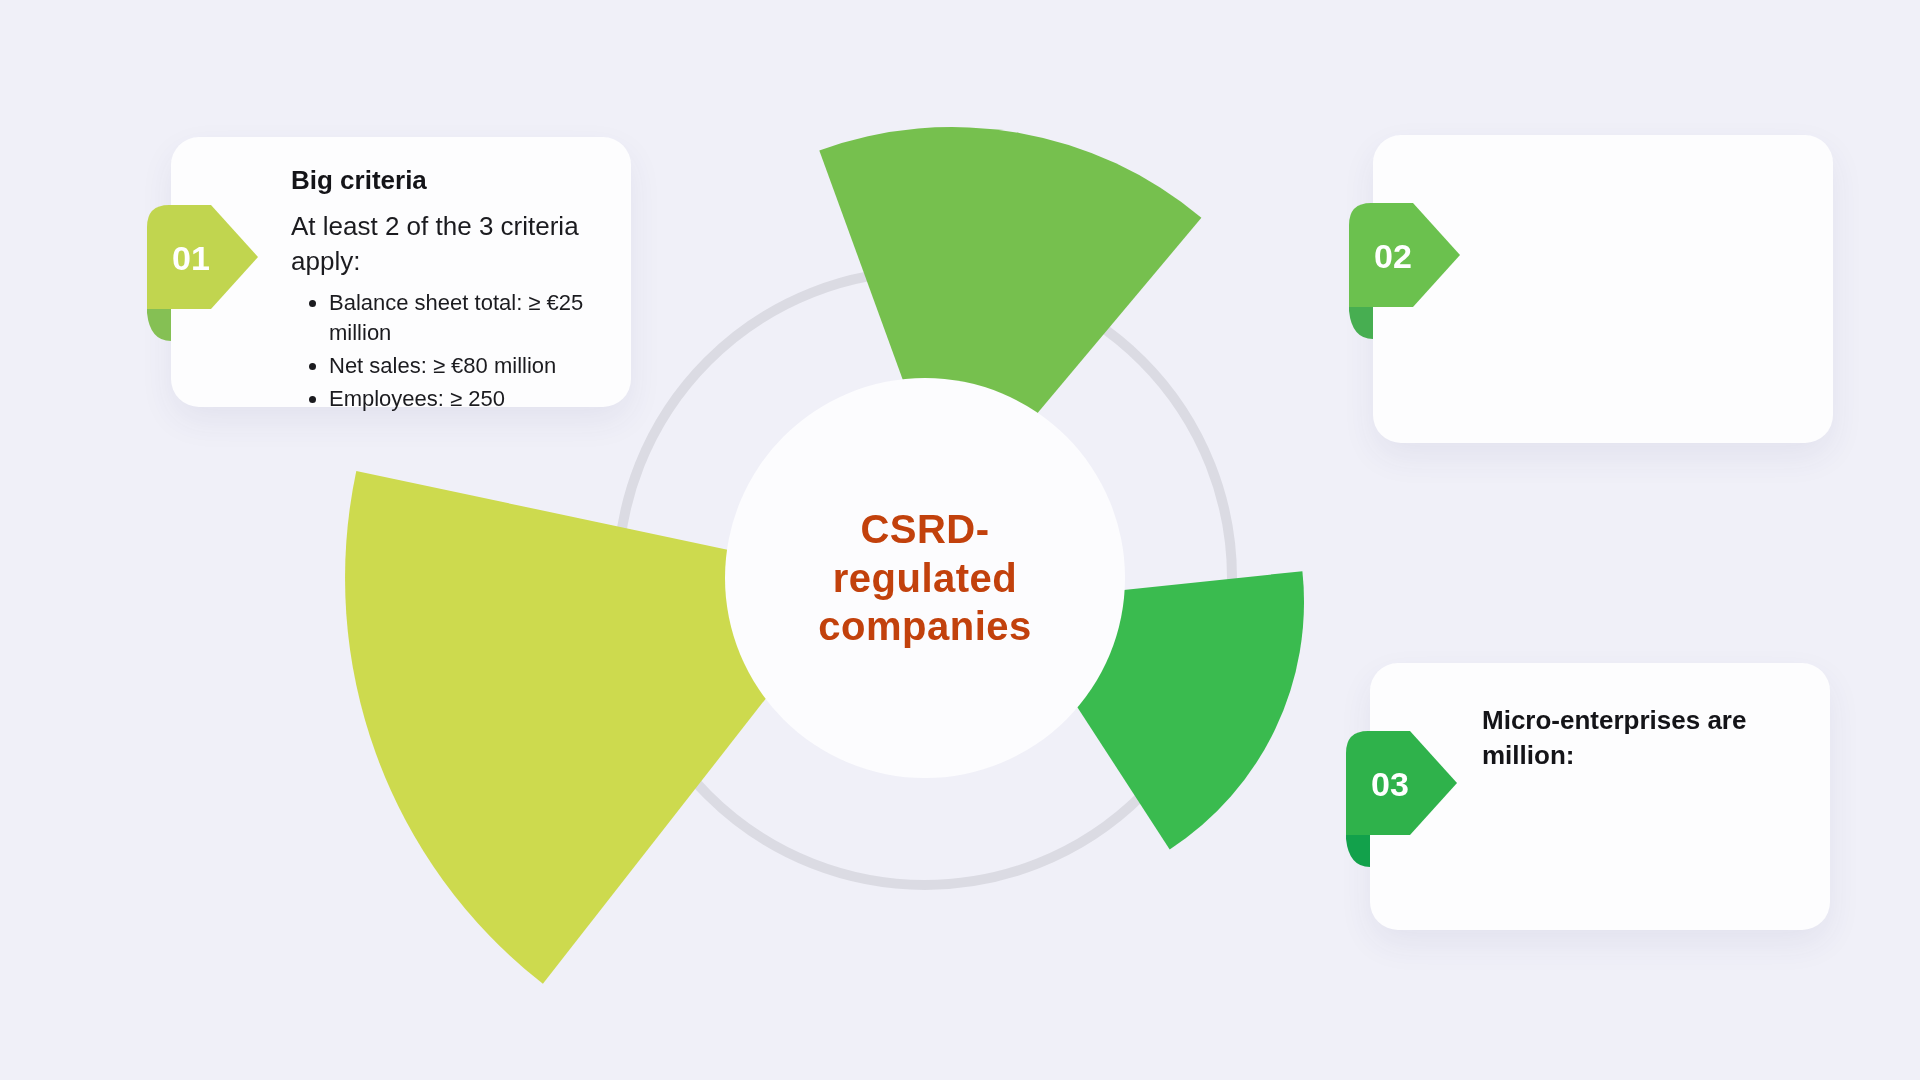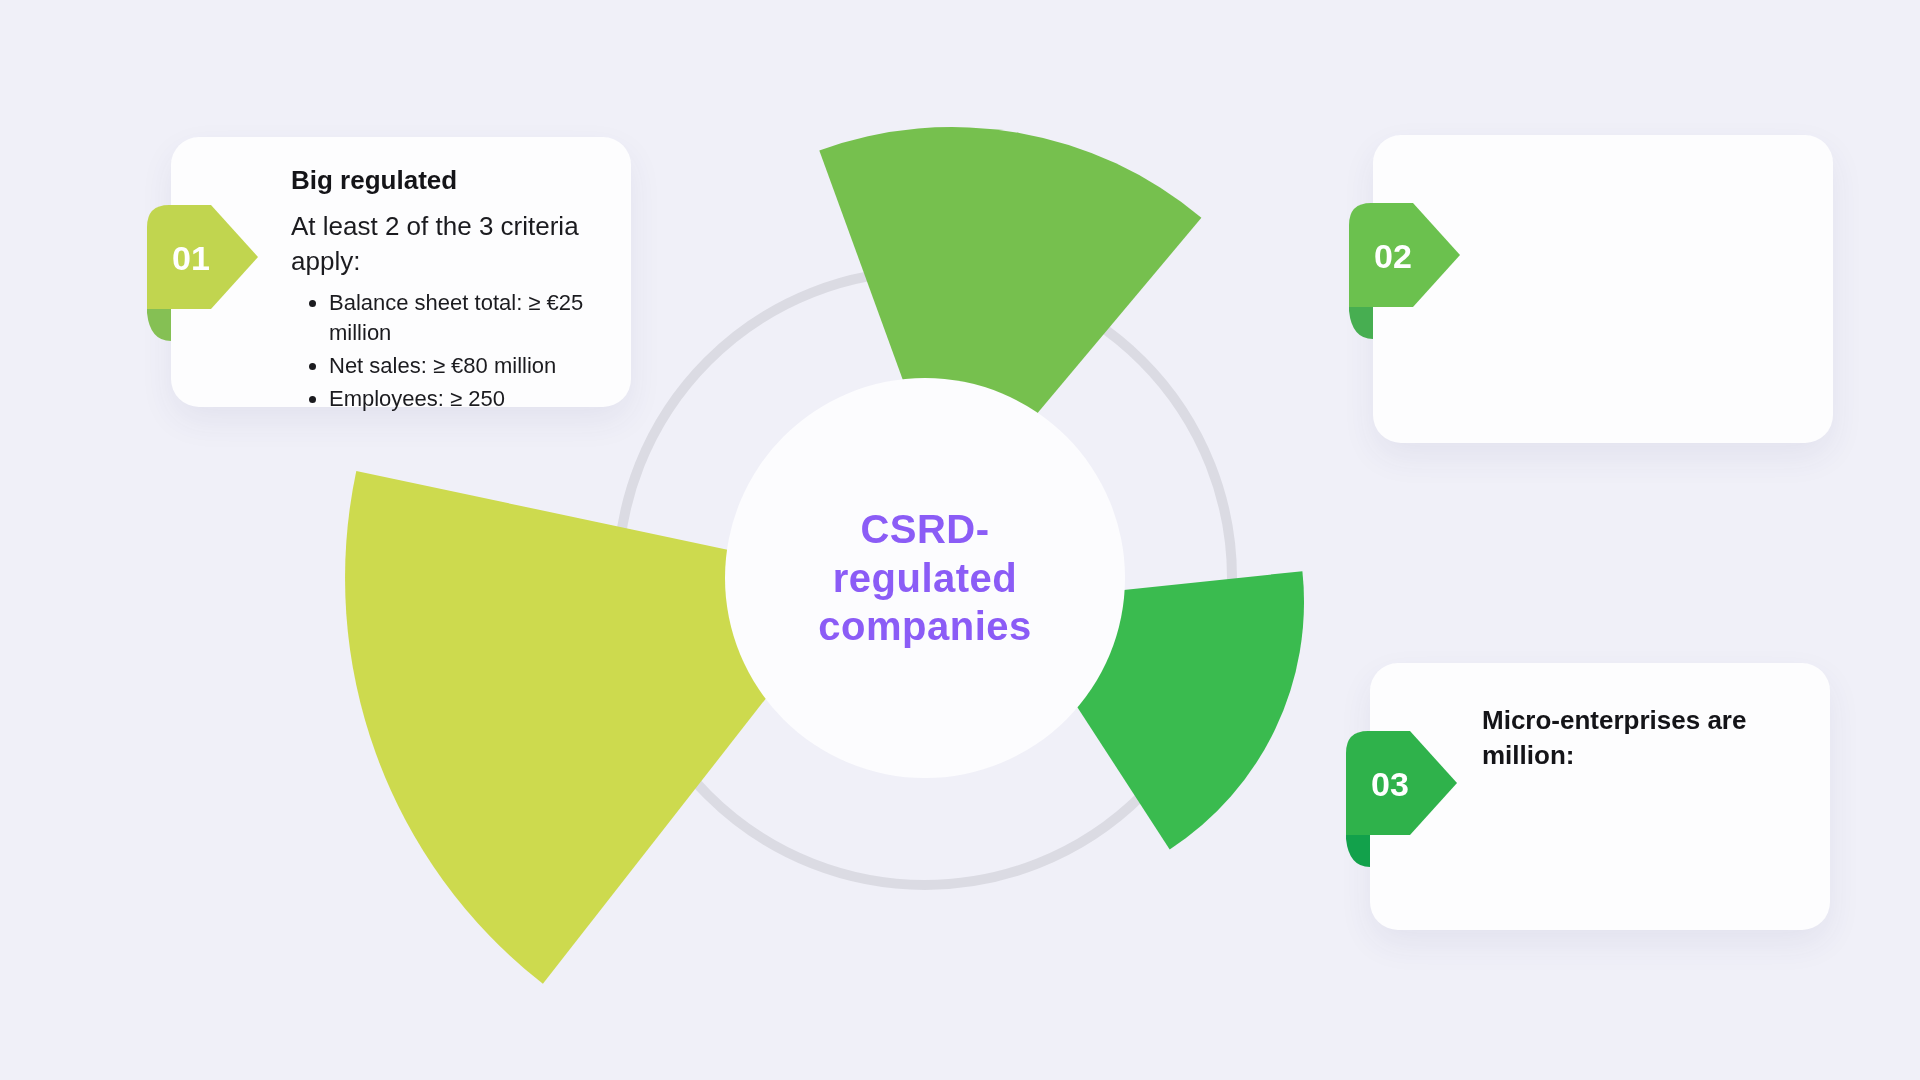--- a/index.html
+++ b/index.html
@@ -20,21 +20,21 @@
   }
   .center-label {
     position: absolute;
     left: 725px; top: 378px;
     width: 400px; height: 400px;
     display: flex; align-items: center; justify-content: center;
     text-align: center;
     font-size: 40px; font-weight: bold; line-height: 1.22;
     letter-spacing: 0.5px;
     white-space: pre-line;
-    color: #8b5cf6;
+    color: #c2410c;
   }
   .card {
     position: absolute;
     box-sizing: border-box;
     background: #fdfdfe;
     border-radius: 28px;
     box-shadow: 0 14px 34px rgba(60, 60, 110, 0.07);
   }
   .card-1 { left: 171px;  top: 137px; width: 460px; height: 270px; padding: 26px 10px 0 120px; }
   .card-2 { left: 1373px; top: 135px; width: 460px; height: 308px; padding: 48px 10px 0 120px; }
@@ -84,21 +84,21 @@
   <div class="center-label">CSRD-
 regulated
 companies</div>
 
   <div class="card card-1">
     <svg class="badge" viewBox="0 0 112 140">
       <path d="M 0 103 L 24 103 L 24 138 Q 3 138 0 110 Z" fill="#85c054"></path>
       <path d="M 0 24 Q 0 2 22 2 L 64 2 L 111 54 L 64 106 L 0 106 Z" fill="#c1d54f"></path>
       <text x="44" y="55" text-anchor="middle" dominant-baseline="central" fill="#ffffff">01</text>
     </svg>
-    <div class="card-title">Big regulated</div>
+    <div class="card-title">Big criteria</div>
     <div class="card-intro">At least 2 of the 3 criteria apply:</div>
     <ul>
       <li>Balance sheet total: ≥ €25 million</li>
       <li>Net sales: ≥ €80 million</li>
       <li>Employees: ≥ 250</li>
     </ul>
   </div>
 
   <div class="card card-2">
     <svg class="badge" viewBox="0 0 112 140">

